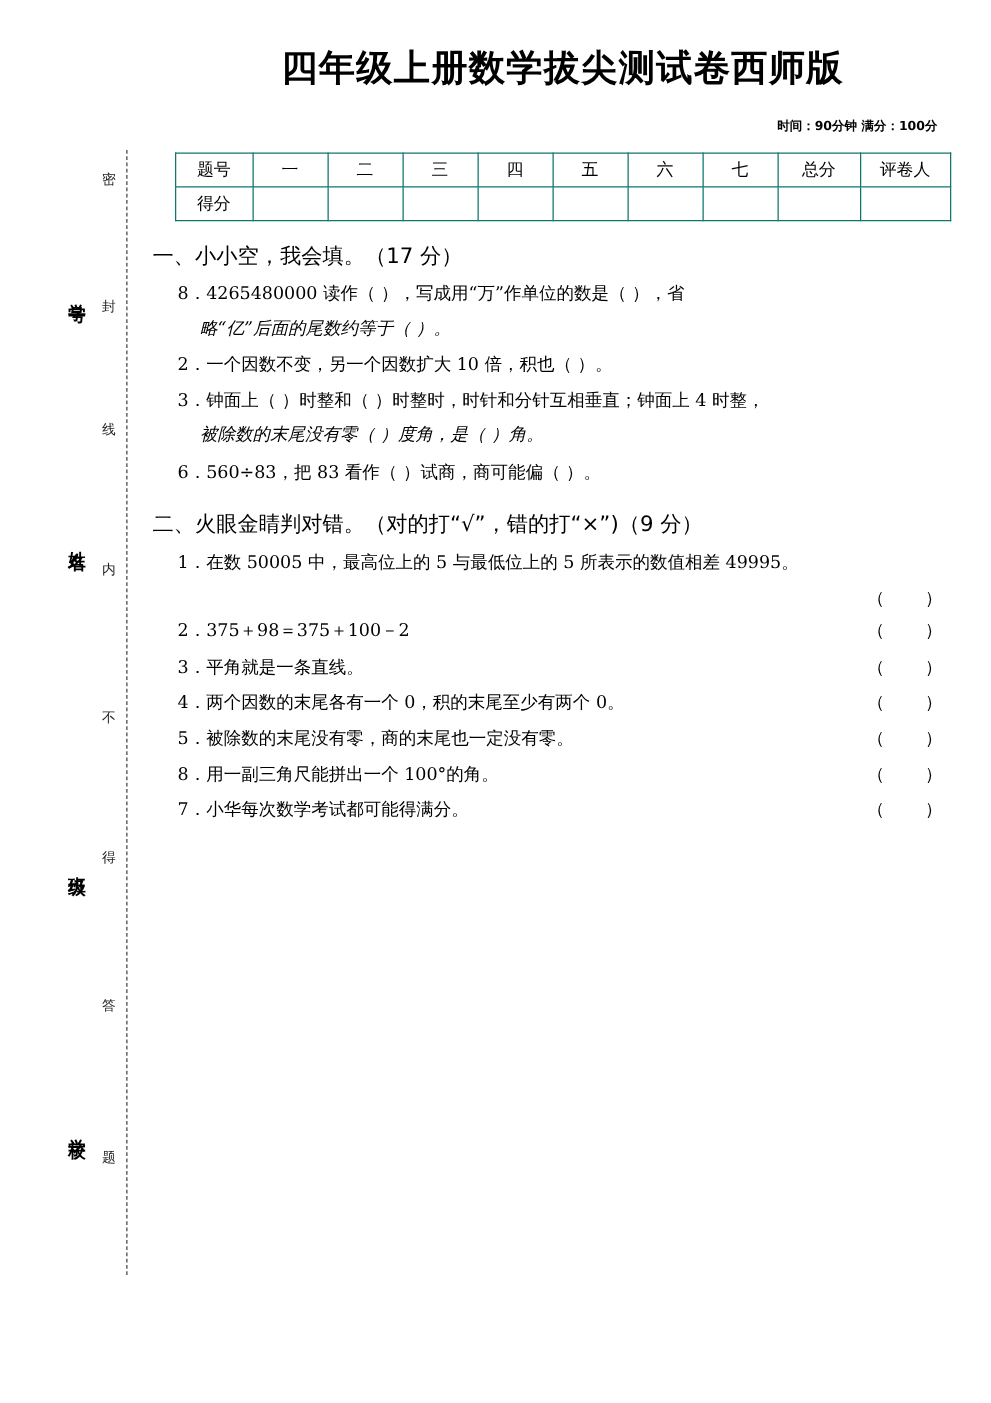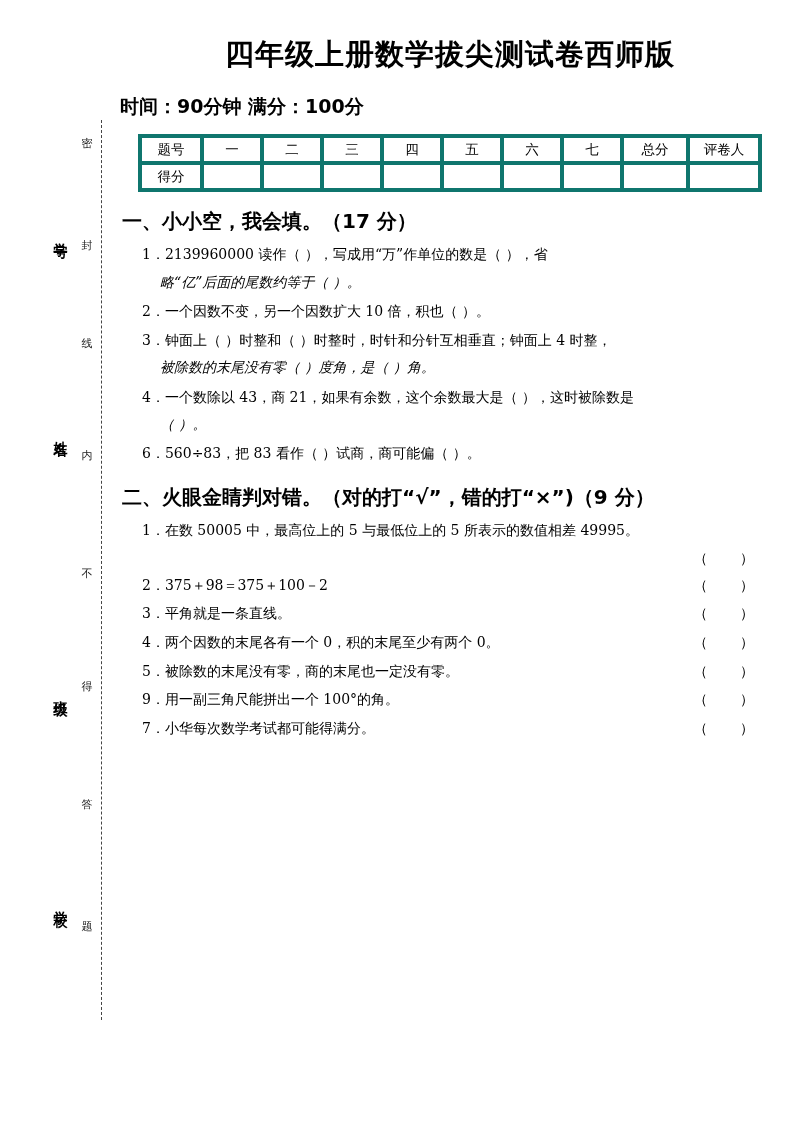--- a/index.html
+++ b/index.html
@@ -73,58 +73,59 @@
   .title-sub {
     text-align: center;
     font-family: "DejaVu Sans", "Liberation Sans", sans-serif;
     font-weight: bold;
     font-size: 29px;
     letter-spacing: 1px;
     line-height: 1.25;
     margin-top: 2px;
   }
   .meta-line {
-    font-size: 19px;
+    text-align: right;
+    font-size: 10px;
     font-weight: bold;
     margin-top: 22px;
     padding-right: 30px;
     font-family: "DejaVu Sans", "Liberation Sans", sans-serif;
   }
 
   
   table.score {
     border-collapse: collapse;
     margin: 14px auto 0 auto;
     width: 620px;
     table-layout: fixed;
   }
   table.score td {
-    border: 4px solid #0f766e;
+    border: 1px solid #0f766e;
     height: 27px;
     text-align: center;
     vertical-align: middle;
     font-size: 13.5px;
     font-family: "DejaVu Sans", "Liberation Sans", sans-serif;
   }
   table.score td.hdr {
     font-size: 13.5px;
   }
   table.score col.c-label { width: 62px; }
   table.score col.c-num { width: 60px; }
   table.score col.c-total { width: 66px; }
   table.score col.c-marker { width: 72px; }
 
   
   .section {
     margin-top: 16px;
   }
   .section-head {
     font-family: "DejaVu Sans", "Liberation Sans", sans-serif;
-    font-weight: bold;
-    font-size: 20px;
+    font-weight: normal;
+    font-size: 17px;
     margin: 0 0 6px 2px;
   }
   .q {
     font-size: 14px;
     line-height: 1.95;
     margin: 0 0 2px 0;
     padding-left: 22px;
     text-indent: 0;
   }
   .q .indent2 {
@@ -221,37 +222,33 @@
       <td></td>
       <td></td>
     </tr>
   </tbody>
     </table>
 
   <div class="section">
     <div class="section-head">一、小小空，我会填。（17 分）</div>
 
     <div class="q">
-      <span>1．2139960000 读作（                         ），写成用“万”作单位的数是（          ），省</span>
+      <span>8．4265480000 读作（                         ），写成用“万”作单位的数是（          ），省</span>
       <span class="indent2">略“亿”后面的尾数约等于（                ）。</span>
     </div>
 
     <div class="q">
       <span>2．一个因数不变，另一个因数扩大 10 倍，积也（                                    ）。</span>
     </div>
 
     <div class="q">
       <span>3．钟面上（              ）时整和（              ）时整时，时针和分针互相垂直；钟面上 4 时整，</span>
       <span class="indent2">被除数的末尾没有零（              ）度角，是（          ）角。</span>
     </div>
 
-    <div class="q">
-      <span>4．一个数除以 43，商 21，如果有余数，这个余数最大是（              ），这时被除数是</span>
-      <span class="indent2">（            ）。</span>
-    </div>
 
 
     <div class="q">
       <span>6．560÷83，把 83 看作（              ）试商，商可能偏（              ）。</span>
     </div>
 
 
   </div>
 
   <div class="section">
@@ -276,21 +273,21 @@
       <span>4．两个因数的末尾各有一个 0，积的末尾至少有两个 0。</span>
       <span class="paren">（      ）</span>
     </div>
 
     <div class="jrow">
       <span>5．被除数的末尾没有零，商的末尾也一定没有零。</span>
       <span class="paren">（      ）</span>
     </div>
 
     <div class="jrow">
-      <span>9．用一副三角尺能拼出一个 100°的角。</span>
+      <span>8．用一副三角尺能拼出一个 100°的角。</span>
       <span class="paren">（      ）</span>
     </div>
 
     <div class="jrow">
       <span>7．小华每次数学考试都可能得满分。</span>
       <span class="paren">（      ）</span>
     </div>
   </div>
 
 </div>

